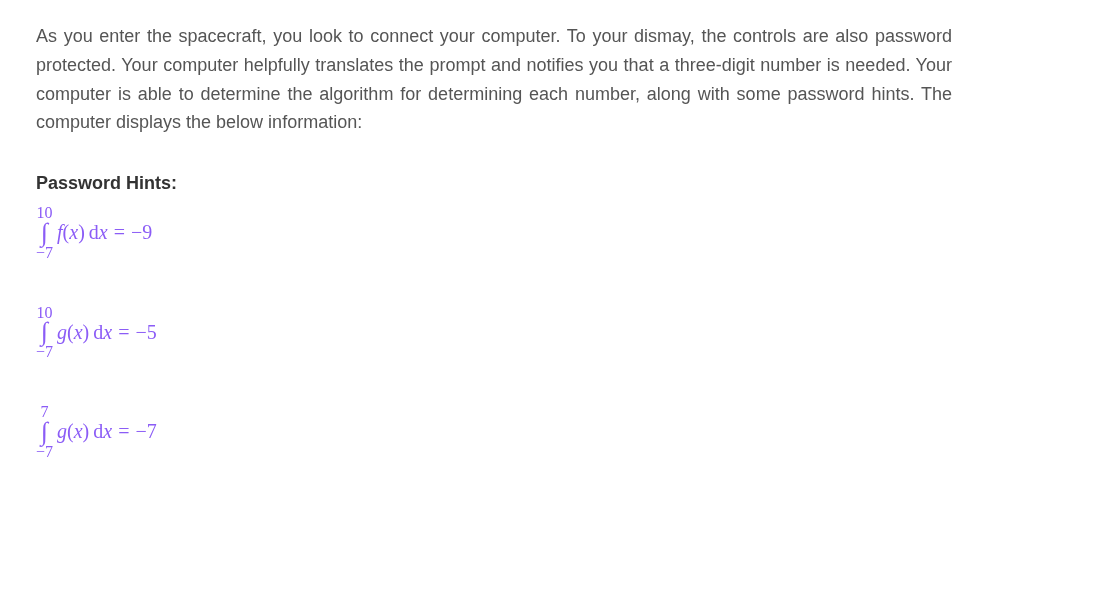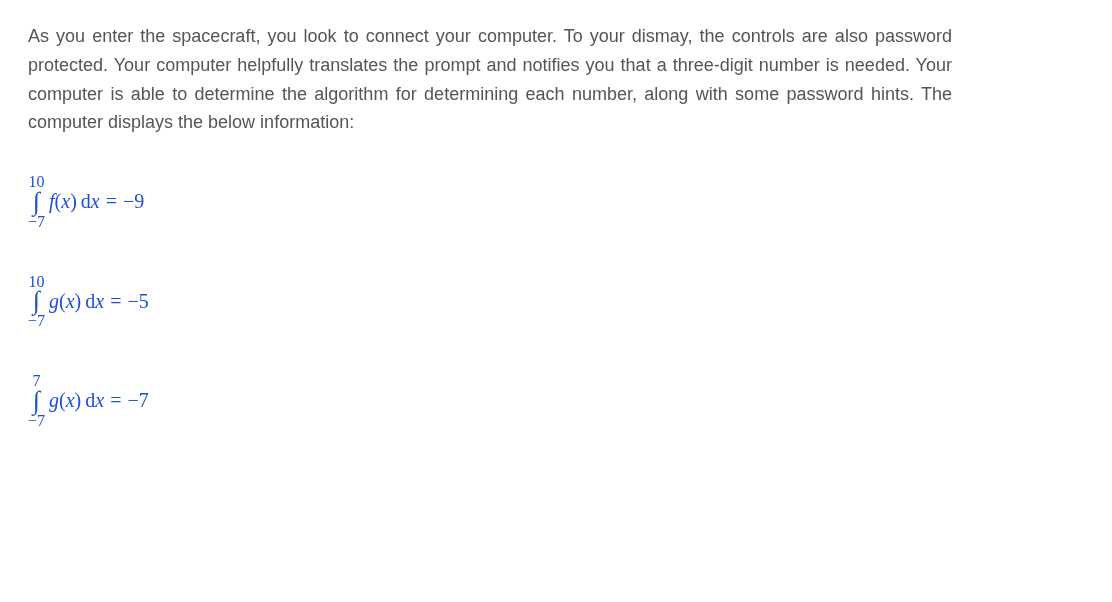--- a/index.html
+++ b/index.html
@@ -6,40 +6,40 @@
     margin: 0;
     padding: 0;
     width: 1112px;
     height: 602px;
     background: #ffffff;
     font-family: Arial, Helvetica, sans-serif;
     color: #333333;
     font-size: 18px;
   }
   .page {
-    padding: 4px 20px 20px 28px;
+    padding: 4px 20px 20px 36px;
     box-sizing: border-box;
     width: 972px;
   }
   .intro {
     text-align: justify;
     line-height: 1.6;
     color: #555555;
     margin-bottom: 36px;
   }
   .hints-title {
     font-weight: bold;
     color: #333333;
     margin-bottom: 8px;
   }
   .eqblock {
     margin: 10px 0 42px 0;
     font-family: "Times New Roman", Times, serif;
     font-size: 20px;
-    color: #1d4ed8;
+    color: #8b5cf6;
   }
   .eq-row {
     display: flex;
     align-items: center;
   }
   .int-col {
     display: flex;
     flex-direction: column;
     align-items: center;
     margin-right: 4px;
@@ -62,20 +62,21 @@
   .sp { margin: 0 2px; }
   .eq { margin: 0 6px; }
 </style>
 </head>
 <body>
 
 <div class="page">
 
   <p class="intro">As you enter the spacecraft, you look to connect your computer. To your dismay, the controls are also password protected. Your computer helpfully translates the prompt and notifies you that a three-digit number is needed. Your computer is able to determine the algorithm for determining each number, along with some password hints. The computer displays the below information:</p>
 
+  <div class="hints-title">Password Hints:</div>
 
   <div class="eqblock">
     <div class="eq-row">
       <div class="int-col">
         <div class="int-upper">10</div>
         <div class="int-sign">∫</div>
         <div class="int-lower">−7</div>
       </div>
       <span class="fnpart">
         <span class="it">f</span>

